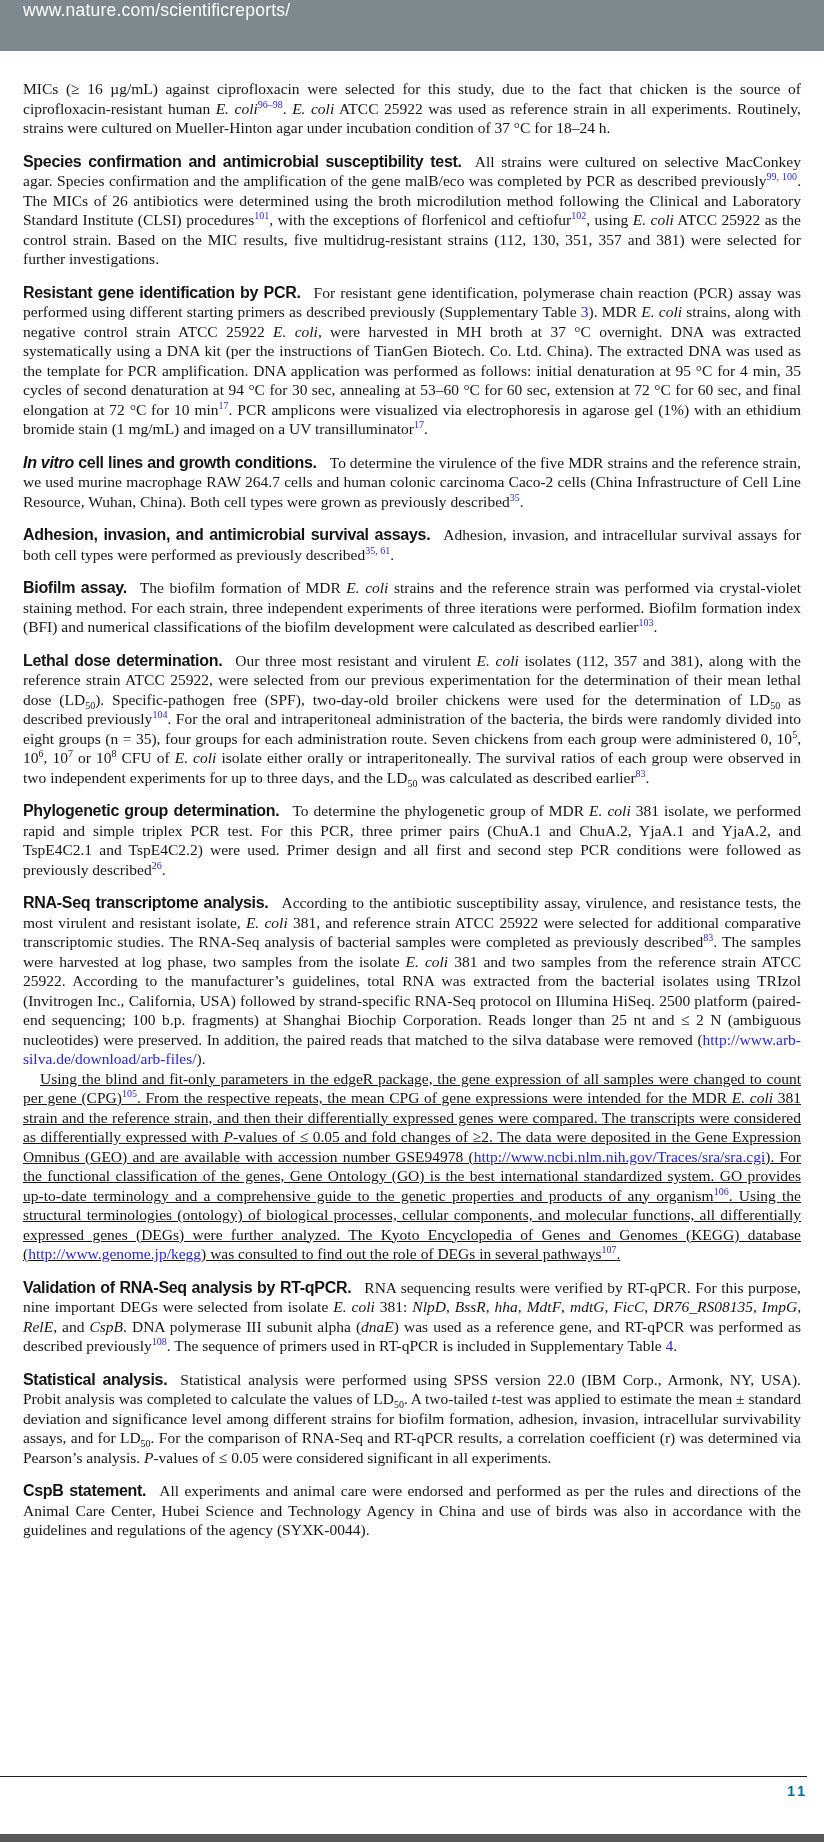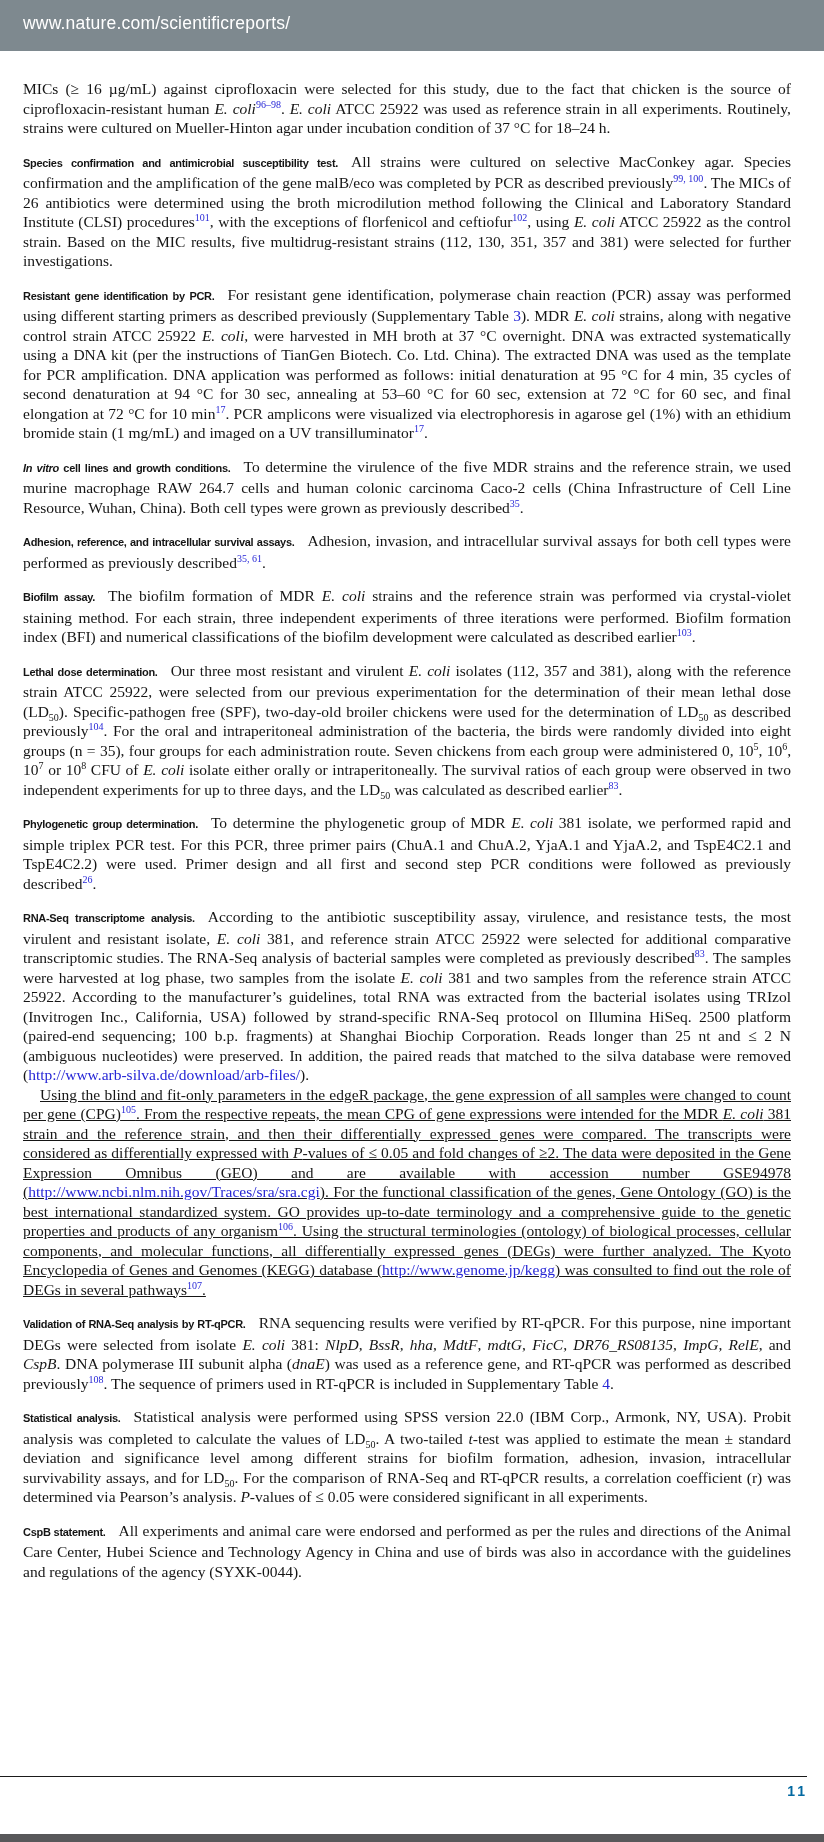--- a/index.html
+++ b/index.html
@@ -9,44 +9,44 @@
     background:#ffffff;
     overflow:hidden;
     font-family:"Liberation Serif", serif;
     color:#151515;
   }
   .topbar {
     background:#7e898f;
     height:51px;
     box-sizing:border-box;
     display:flex;
-    align-items:center;
+    align-items:flex-start;
     padding:0 0 5px 23px;
   }
   .topbar-url {
     color:#ffffff;
     font-family:"Liberation Sans", sans-serif;
     font-size:17.5px;
     letter-spacing:0.2px;
   }
   .content {
-    padding:28px 33px 0 23px;
+    padding:28px 23px 0 23px;
     font-size:15.5px;
     line-height:19.5px;
     text-align:justify;
     hyphens:auto;
     -webkit-hyphens:auto;
   }
   .para { margin:0; }
   .section { margin-top:14px; }
   .para.indent { text-indent:17px;text-decoration:underline; }
   .heading {
     font-family:"Liberation Sans", sans-serif;
     font-weight:bold;
-    font-size:11px;
+    font-size:16px;
     letter-spacing:-0.3px;
     padding-right:13px;
   }
   .content sup { font-size:10px; line-height:0; }
   .content sub { font-size:10px; line-height:0; }
   .it { font-style:italic; }
   .lnk { color:#2626d6; text-decoration:none; }
   .pagefooter { position:absolute; left:0; top:1776px; width:824px; }
   .footer-rule { height:1px; width:807px; background:#1a1a1a; }
   .pagenum {
@@ -78,21 +78,21 @@
       <section class="section">
         <p class="para"><span class="heading">Species confirmation and antimicrobial susceptibility test.</span>All strains were cultured on selective MacConkey agar. Species confirmation and the amplification of the gene malB/eco was completed by PCR as described previously<sup class="lnk">99, 100</sup>. The MICs of 26 antibiotics were determined using the broth microdilution method following the Clinical and Laboratory Standard Institute (CLSI) procedures<sup class="lnk">101</sup>, with the exceptions of florfenicol and ceftiofur<sup class="lnk">102</sup>, using <span class="it">E. coli</span> ATCC 25922 as the control strain. Based on the MIC results, five multidrug-resistant strains (112, 130, 351, 357 and 381) were selected for further investigations.</p>
       </section>
       <section class="section">
         <p class="para"><span class="heading">Resistant gene identification by PCR.</span>For resistant gene identification, polymerase chain reaction (PCR) assay was performed using different starting primers as described previously (Supplementary Table <span class="lnk">3</span>). MDR <span class="it">E. coli</span> strains, along with negative control strain ATCC 25922 <span class="it">E. coli</span>, were harvested in MH broth at 37 °C overnight. DNA was extracted systematically using a DNA kit (per the instructions of TianGen Biotech. Co. Ltd. China). The extracted DNA was used as the template for PCR amplification. DNA application was performed as follows: initial denaturation at 95 °C for 4 min, 35 cycles of second denaturation at 94 °C for 30 sec, annealing at 53–60 °C for 60 sec, extension at 72 °C for 60 sec, and final elongation at 72 °C for 10 min<sup class="lnk">17</sup>. PCR amplicons were visualized via electrophoresis in agarose gel (1%) with an ethidium bromide stain (1 mg/mL) and imaged on a UV transilluminator<sup class="lnk">17</sup>.</p>
       </section>
       <section class="section">
         <p class="para"><span class="heading"><span class="it">In vitro</span> cell lines and growth conditions.</span>To determine the virulence of the five MDR strains and the reference strain, we used murine macrophage RAW 264.7 cells and human colonic carcinoma Caco-2 cells (China Infrastructure of Cell Line Resource, Wuhan, China). Both cell types were grown as previously described<sup class="lnk">35</sup>.</p>
       </section>
       <section class="section">
-        <p class="para"><span class="heading">Adhesion, reference, and intracellular survival assays.</span>Adhesion, invasion, and intracellular survival assays for both cell types were performed as previously described<sup class="lnk">35, 61</sup>.</p>
+        <p class="para"><span class="heading">Adhesion, invasion, and antimicrobial survival assays.</span>Adhesion, invasion, and intracellular survival assays for both cell types were performed as previously described<sup class="lnk">35, 61</sup>.</p>
       </section>
       <section class="section">
         <p class="para"><span class="heading">Biofilm assay.</span>The biofilm formation of MDR <span class="it">E. coli</span> strains and the reference strain was performed via crystal-violet staining method. For each strain, three independent experiments of three iterations were performed. Biofilm formation index (BFI) and numerical classifications of the biofilm development were calculated as described earlier<sup class="lnk">103</sup>.</p>
       </section>
       <section class="section">
         <p class="para"><span class="heading">Lethal dose determination.</span>Our three most resistant and virulent <span class="it">E. coli</span> isolates (112, 357 and 381), along with the reference strain ATCC 25922, were selected from our previous experimentation for the determination of their mean lethal dose (LD<sub>50</sub>). Specific-pathogen free (SPF), two-day-old broiler chickens were used for the determination of LD<sub>50</sub> as described previously<sup class="lnk">104</sup>. For the oral and intraperitoneal administration of the bacteria, the birds were randomly divided into eight groups (n = 35), four groups for each administration route. Seven chickens from each group were administered 0, 10<sup>5</sup>, 10<sup>6</sup>, 10<sup>7</sup> or 10<sup>8</sup> CFU of <span class="it">E. coli</span> isolate either orally or intraperitoneally. The survival ratios of each group were observed in two independent experiments for up to three days, and the LD<sub>50</sub> was calculated as described earlier<sup class="lnk">83</sup>.</p>
       </section>
       <section class="section">
         <p class="para"><span class="heading">Phylogenetic group determination.</span>To determine the phylogenetic group of MDR <span class="it">E. coli</span> 381 isolate, we performed rapid and simple triplex PCR test. For this PCR, three primer pairs (ChuA.1 and ChuA.2, YjaA.1 and YjaA.2, and TspE4C2.1 and TspE4C2.2) were used. Primer design and all first and second step PCR conditions were followed as previously described<sup class="lnk">26</sup>.</p>
       </section>

